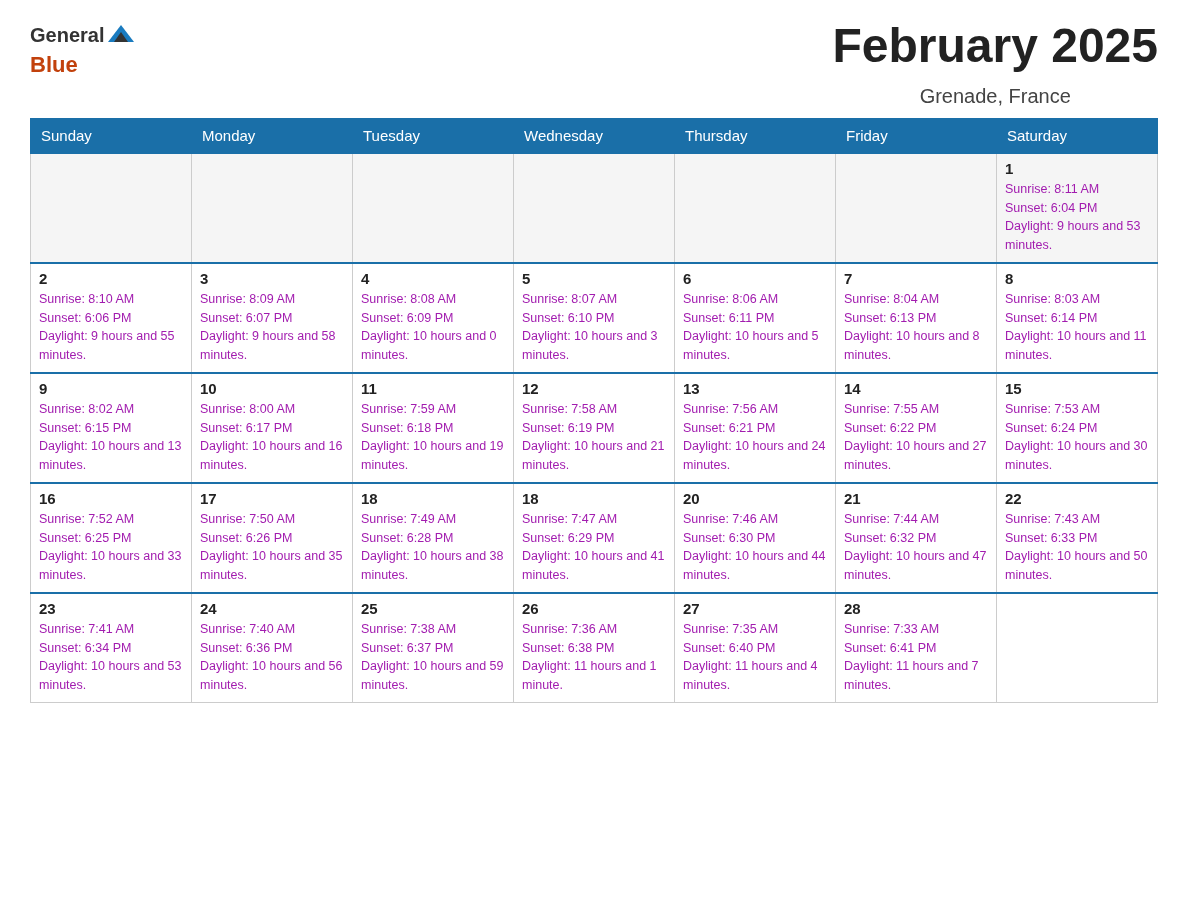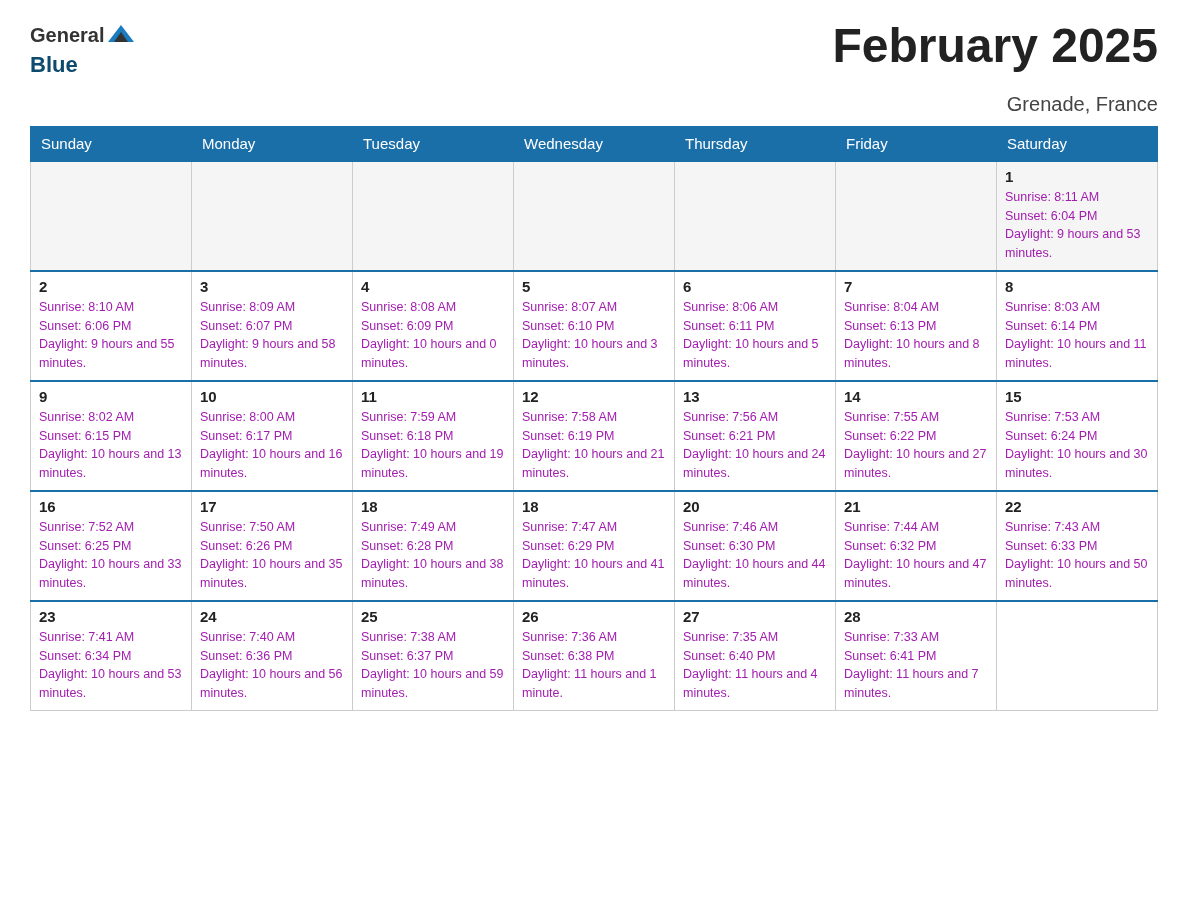--- a/index.html
+++ b/index.html
@@ -22,45 +22,45 @@
       color: #333;
     }
     .logo-icon {
       width: 30px;
       height: 30px;
       margin-left: 2px;
     }
     .logo-text-blue {
       font-size: 22px;
       font-weight: bold;
-      color: #0c4a6e;
+      color: #c2410c;
       margin-top: 2px;
     }
     .logo-wrapper {
       display: flex;
       flex-direction: column;
       align-items: flex-start;
     }
     .logo-row1 {
       display: flex;
       align-items: center;
     }
     .title-section {
-      text-align: right;
+      text-align: center;
     }
     .month-title {
       font-size: 48px;
       font-weight: bold;
       color: #222;
       line-height: 1.1;
     }
     .location {
       font-size: 20px;
       color: #444;
-      margin-top: 20px;
+      margin-top: 12px;
     }
     .calendar {
       width: 100%;
       border-collapse: collapse;
       margin-top: 10px;
       padding-left: 9px;
     }
     .calendar thead th {
       background-color: #1a6fa8;
       color: #fff;

